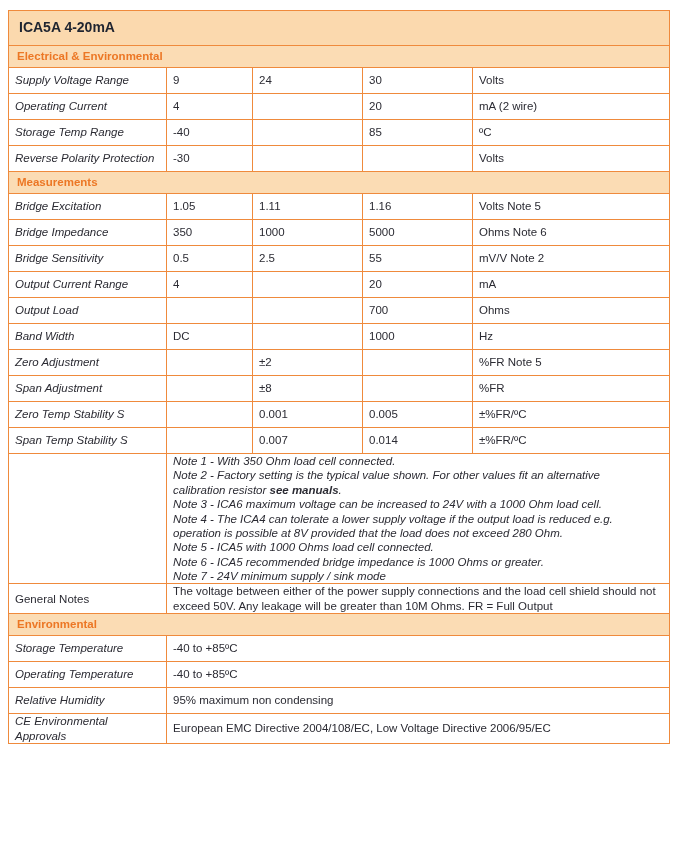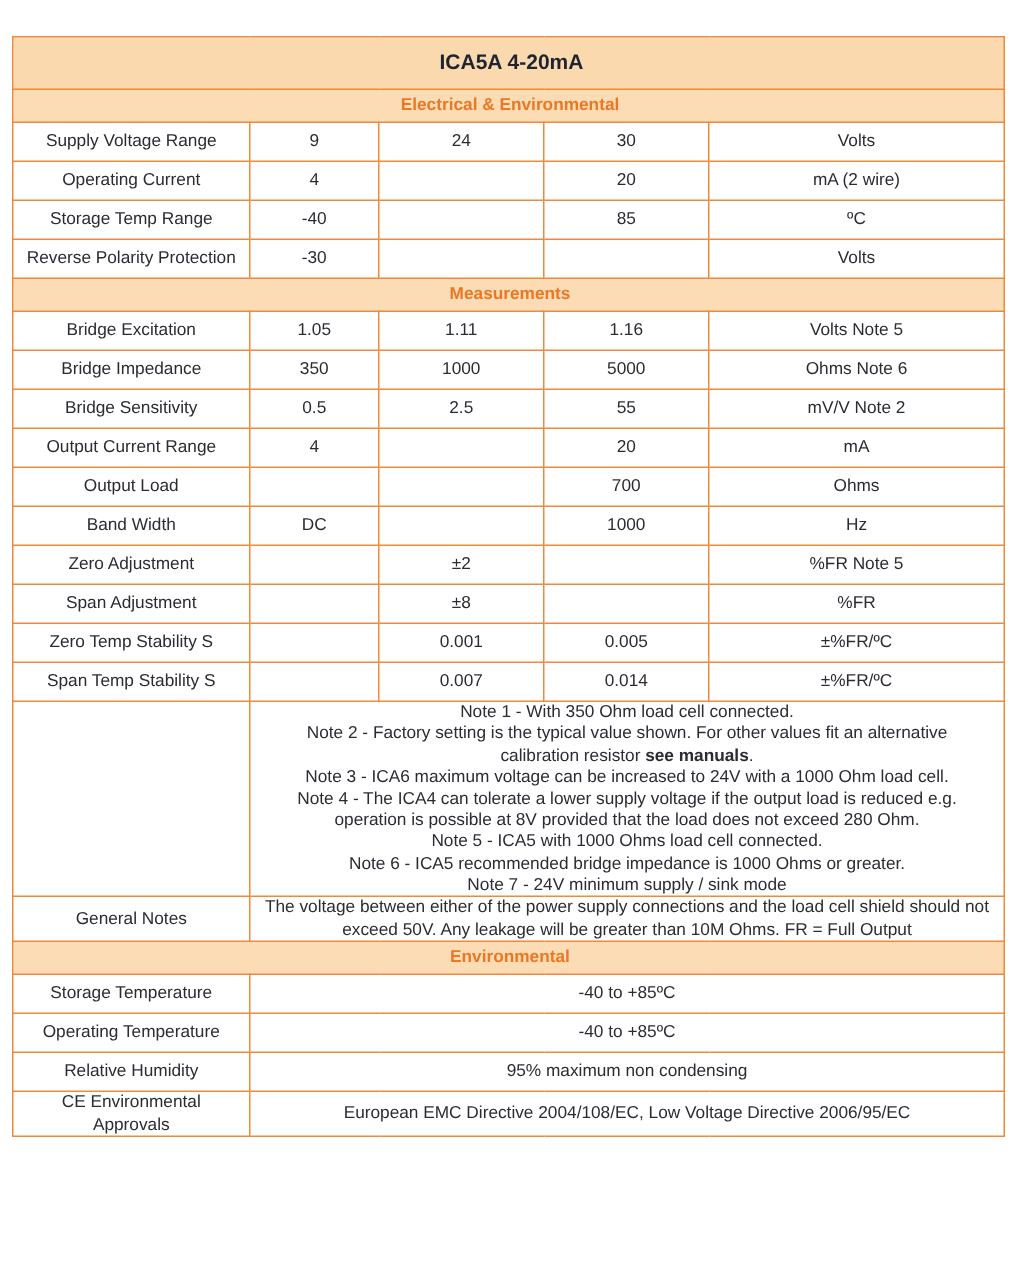--- a/index.html
+++ b/index.html
@@ -10,23 +10,22 @@
   body {
     width: 681px;
     height: 847px;
     font-family: "Liberation Sans", sans-serif;
     color: #2b2b33;
     overflow: hidden;
   }
   .sheet {
     position: absolute;
     left: 8px;
-    top: 24px;
+    top: 10px;
     width: 661px;
-    text-align: center;
   }
   table.spec {
     width: 661px;
     border-collapse: collapse;
     table-layout: fixed;
     font-size: 11.5px;
   }
   table.spec td {
     border: 1px solid #ef8a3c;
     padding: 0 6px;
@@ -53,33 +52,33 @@
     background: #fbdcb4;
     height: 21px;
     font-weight: bold;
     font-size: 11.5px;
     color: #ec7725;
     padding-left: 8px;
   }
   tr.data-row td {
     height: 25px;
   }
-  td.label-cell { padding-left: 8px; }
+  td.label-cell { padding-left: 8px; font-style: italic; }
   td.val-cell { padding-left: 7px; }
 
   td.notes-label {
     vertical-align: middle;
     padding-left: 8px;
   }
   td.notes-body {
     padding: 7px 8px 8px 9px;
     vertical-align: top;
     line-height: 1.78;
   }
-  td.notes-body .nl { display: block; white-space: normal; }
+  td.notes-body .nl { display: block; white-space: normal; font-style: italic; }
   td.notes-body b { font-weight: bold; }
   td.gen-body {
     padding: 7px 8px 8px 9px;
     vertical-align: top;
     line-height: 1.85;
   }
   td.env-val { padding-left: 7px; margin-top: 40px; }
 </style>
 </head>
 <body>

